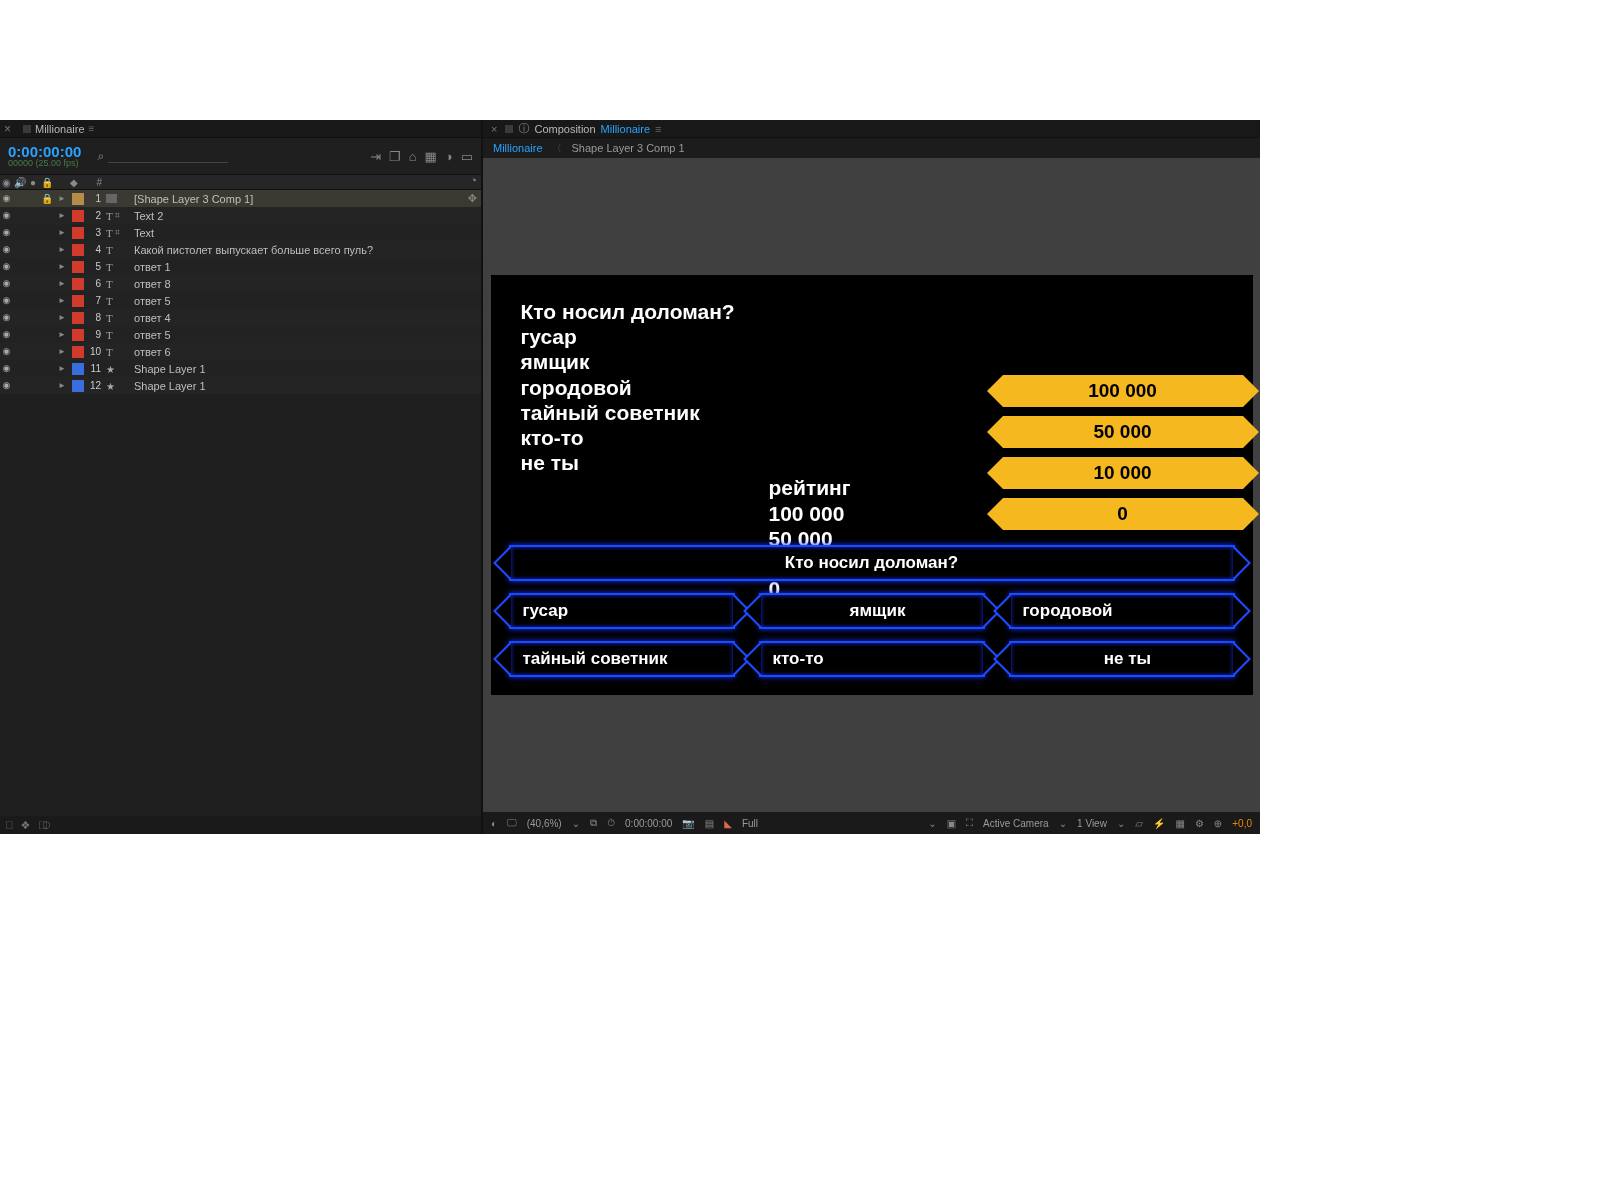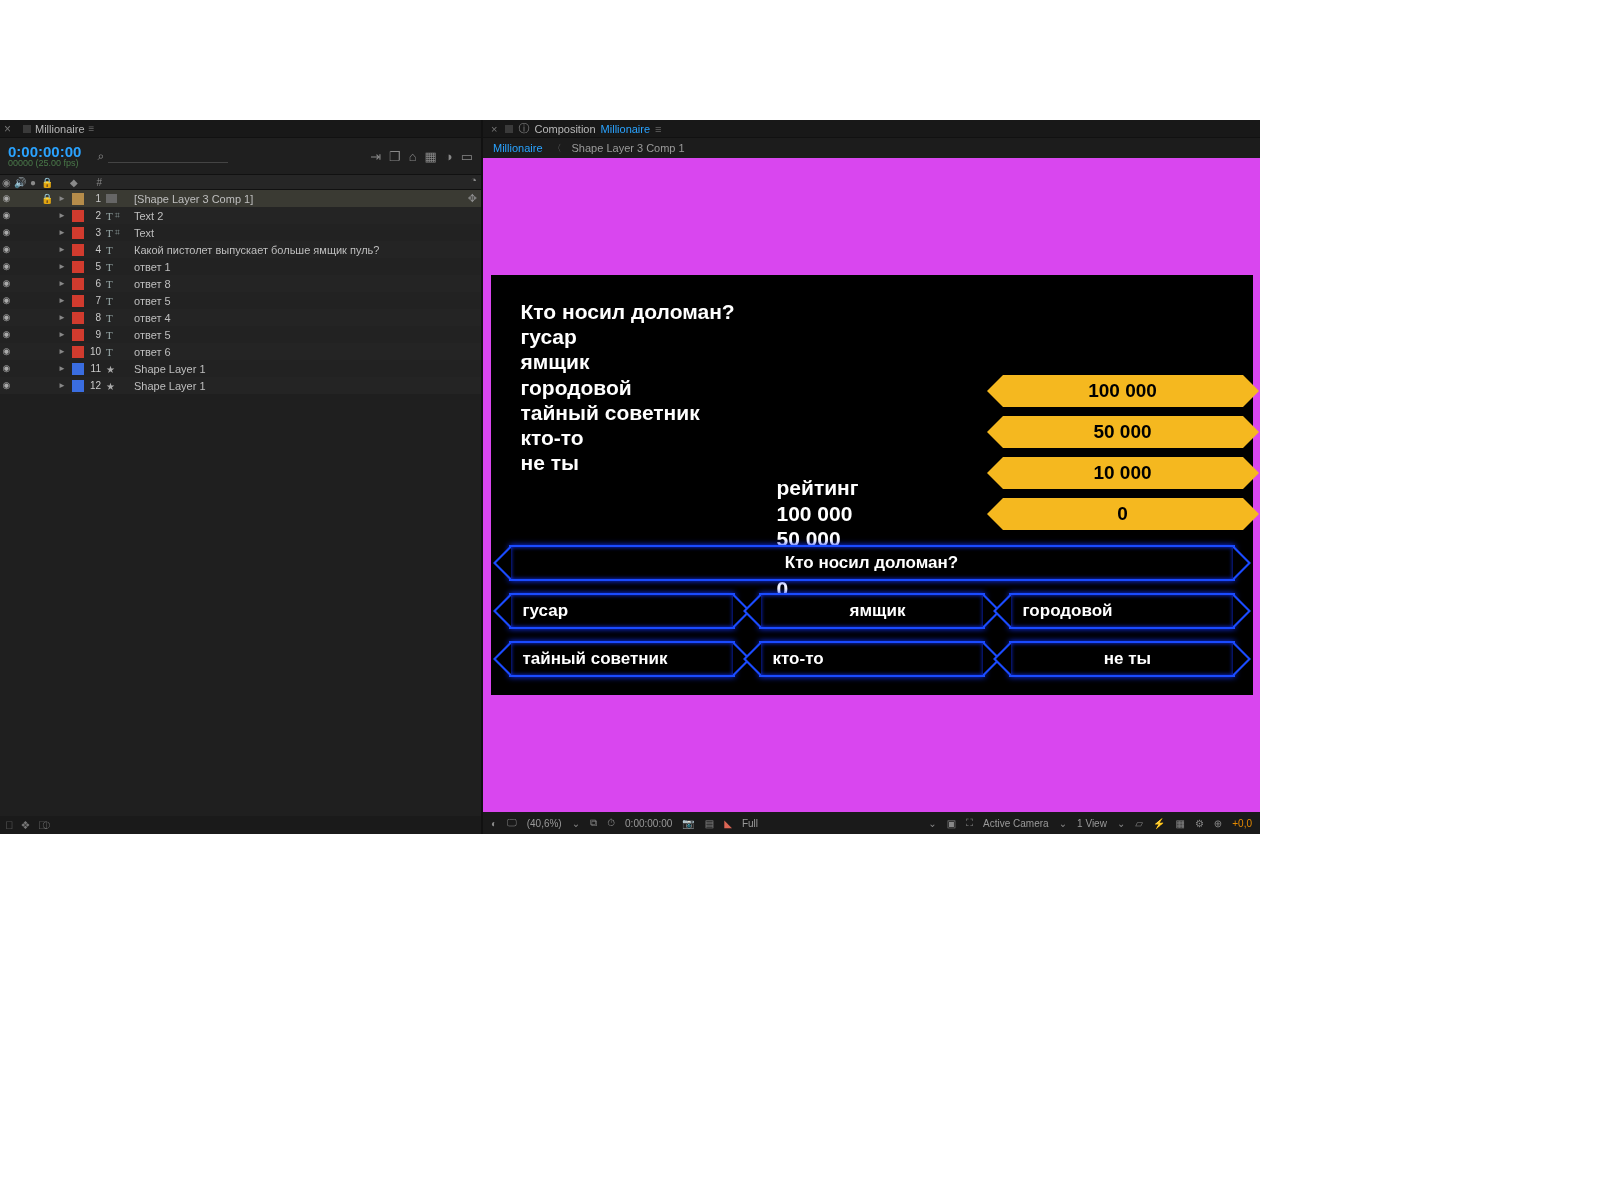--- a/index.html
+++ b/index.html
@@ -45,25 +45,25 @@
   .lname { flex: 1; padding-left: 2px; white-space: nowrap; overflow: hidden; text-overflow: ellipsis; }
   .timeline-footer { height: 18px; background: #1a1a1a; display: flex; align-items: center; gap: 8px; padding-left: 6px; color: #777; font-size: 11px; }
   
   .comp-panel { flex: 1; height: 100%; background: #1c1c1c; display: flex; flex-direction: column; }
   .comp-tabrow { display: flex; align-items: center; height: 18px; background: #181818; border-bottom: 1px solid #111; gap: 8px; padding-left: 8px; font-size: 11px; }
   .comp-tab { display: flex; align-items: center; gap: 5px; color: #b8b8b8; }
   .comp-crumbs { height: 20px; display: flex; align-items: center; gap: 10px; padding-left: 10px; font-size: 11px; }
   .crumb-active { color: #2aa3ff; }
   .crumb-sep { color: #666; font-size: 9px; }
   .crumb { color: #9a9a9a; }
-  .viewer-area { flex: 1; background: #d946ef; display: flex; align-items: center; justify-content: center; }
+  .viewer-area { flex: 1; background: #404040; display: flex; align-items: center; justify-content: center; }
   .canvas { width: 762px; height: 420px; background: #000; position: relative; font-family: Arial, sans-serif; color: #fff; font-weight: 700; }
   
   .debug-text { position: absolute; top: 24px; left: 30px; font-size: 21px; line-height: 1.2; }
-  .debug-text .col2 { position: absolute; left: 256px; }
+  .debug-text .col2 { position: absolute; left: 248px; }
   
   .gold-stack { position: absolute; right: 10px; top: 100px; display: flex; flex-direction: column; gap: 9px; }
   .gold-pill { width: 240px; height: 32px; background: #f5b81f; position: relative; display: flex; align-items: center; justify-content: center; color: #000; font-weight: 700; font-size: 19px; }
   .gold-pill::before, .gold-pill::after { content: ""; position: absolute; width: 0; height: 0; border-top: 16px solid transparent; border-bottom: 16px solid transparent; }
   .gold-pill::before { left: -16px; border-right: 16px solid #f5b81f; }
   .gold-pill::after  { right: -16px; border-left: 16px solid #f5b81f; }
   
   .q-row { position: absolute; left: 18px; right: 18px; top: 270px; height: 40px; }
   .hexbox { position: absolute; height: 36px; background: #000; border: 2px solid #1a4bff; box-shadow: 0 0 6px #1030ff, inset 0 0 4px #1030ff; display: flex; align-items: center; color: #fff; font-weight: 700; font-size: 17px; }
   .hexbox .cap-l, .hexbox .cap-r { position: absolute; width: 0; height: 0; border-top: 18px solid transparent; border-bottom: 18px solid transparent; top: -2px; }
@@ -188,21 +188,21 @@
             <span></span>
             <span></span>
           </div>
           <div class="lock"></div>
           <div class="twirl">►</div>
           <div class="swatch" style="background: rgb(209, 59, 46);"></div>
           <div class="num">4</div>
           <div class="type-ic">
             <span class="t-T">T</span>
           </div>
-          <div class="lname">Какой пистолет выпускает больше ямщик пуль?</div>
+          <div class="lname">Какой пистолет выпускает больше всего пуль?</div>
         </div>
         <div class="layer-row">
           <div class="toggles">
             <span>◉</span>
             <span></span>
             <span></span>
           </div>
           <div class="lock"></div>
           <div class="twirl">►</div>
           <div class="swatch" style="background: rgb(209, 59, 46);"></div>

